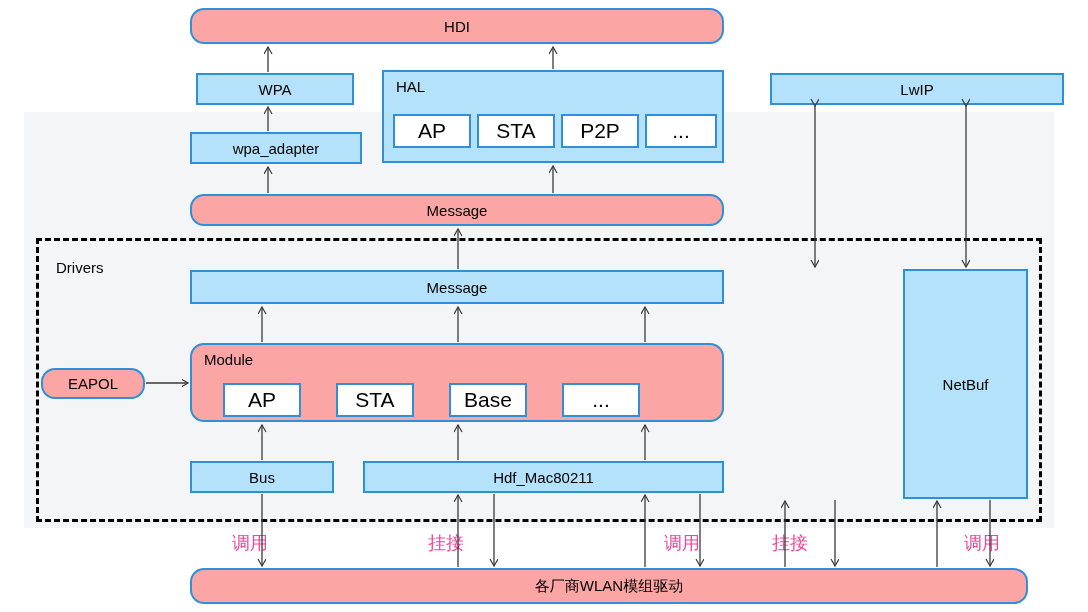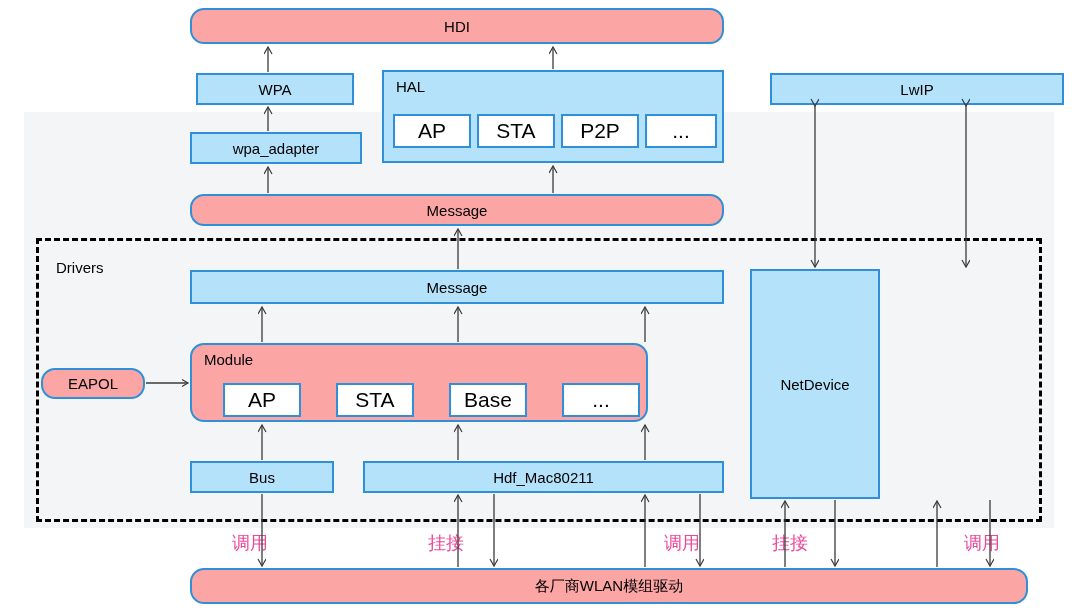--- a/index.html
+++ b/index.html
@@ -116,36 +116,36 @@
     <div class="subnode" style="left:177px; top:42px; width:78px; height:34px;">P2P</div>
     <div class="subnode" style="left:261px; top:42px; width:72px; height:34px;">...</div>
   </div>
 
   <div class="node fill-mid" style="left:770px; top:73px; width:294px; height:32px;">LwIP</div>
 
   <div class="node fill-light" style="left:190px; top:194px; width:534px; height:32px;">Message</div>
 
   <div class="node fill-mid" style="left:190px; top:270px; width:534px; height:34px;">Message</div>
 
-  <div class="group fill-light" style="left:190px; top:343px; width:458px; height:79px;">
+  <div class="group fill-light" style="left:190px; top:343px; width:534px; height:79px;">
     <span class="group-title">Module</span>
     <div class="subnode" style="left:31px; top:38px; width:78px; height:34px;">AP</div>
     <div class="subnode" style="left:144px; top:38px; width:78px; height:34px;">STA</div>
     <div class="subnode" style="left:257px; top:38px; width:78px; height:34px;">Base</div>
     <div class="subnode" style="left:370px; top:38px; width:78px; height:34px;">...</div>
   </div>
 
   <div class="node fill-light" style="left:41px; top:368px; width:104px; height:31px;">EAPOL</div>
 
   <div class="node fill-mid" style="left:190px; top:461px; width:144px; height:32px;">Bus</div>
 
   <div class="node fill-mid" style="left:363px; top:461px; width:361px; height:32px;">Hdf_Mac80211</div>
 
-  <div class="node fill-mid" style="left:750px; top:269px; width:130px; height:230px;">NetDevice</div>
-
+
+  <div class="node fill-mid" style="left:903px; top:269px; width:125px; height:230px;">NetBuf</div>
 
   <div class="node fill-light" style="left:190px; top:568px; width:838px; height:36px;">各厂商WLAN模组驱动</div>
 
   <div class="edge-label" style="left:232px; top:531px;">调用</div>
   <div class="edge-label" style="left:428px; top:531px;">挂接</div>
   <div class="edge-label" style="left:664px; top:531px;">调用</div>
   <div class="edge-label" style="left:772px; top:531px;">挂接</div>
   <div class="edge-label" style="left:964px; top:531px;">调用</div>
 
   <svg id="wires" viewBox="0 0 1088 612" xmlns="http://www.w3.org/2000/svg">

